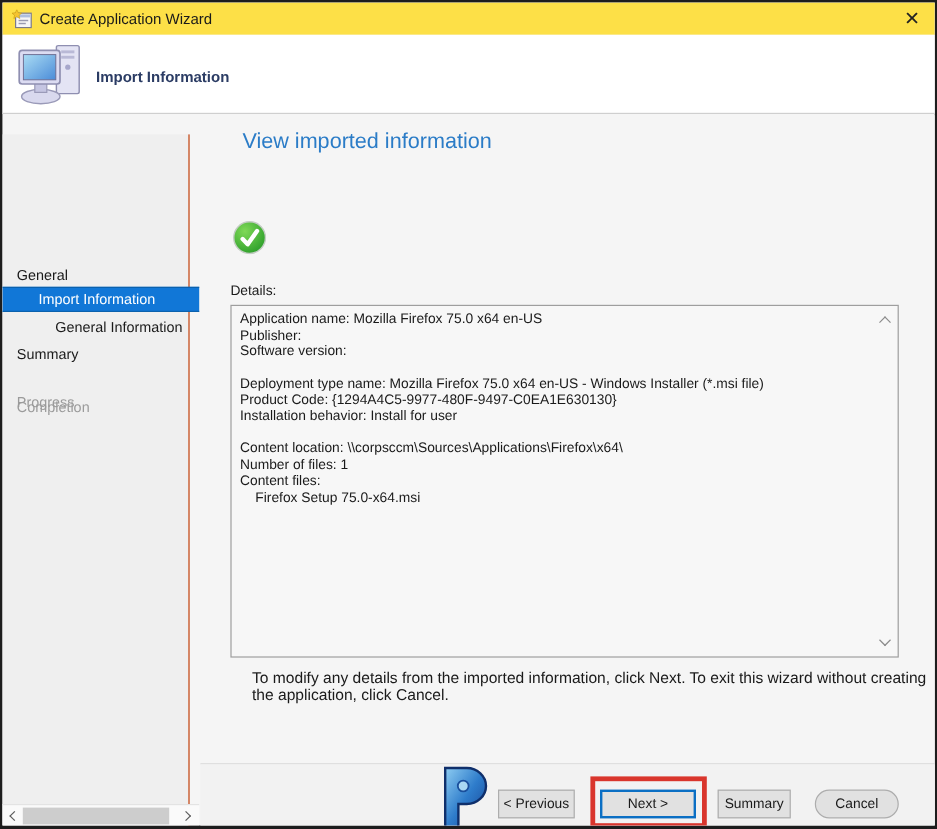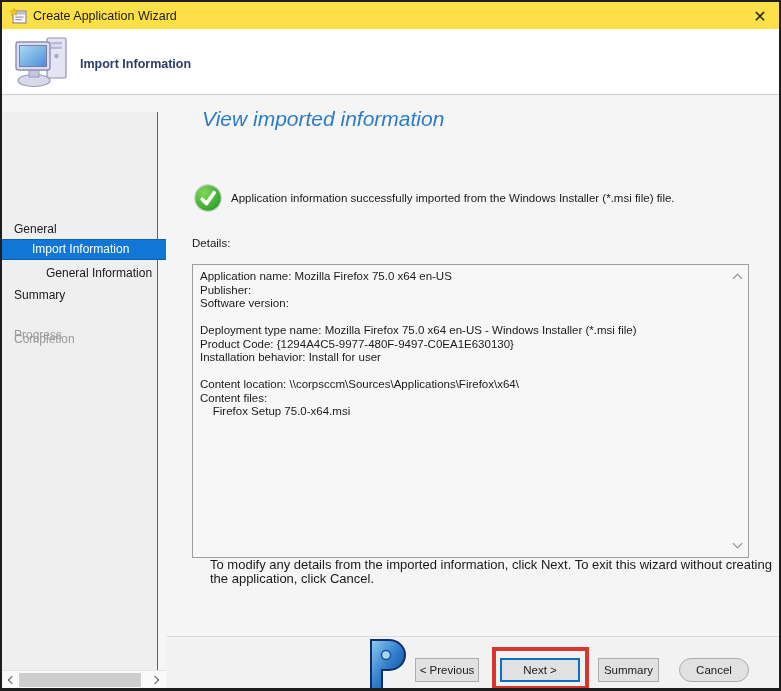--- a/index.html
+++ b/index.html
@@ -30,26 +30,26 @@
     left:0; top:127px; width:164px; height:21px;
     background:#1177d7; border-top:1px solid #0b61ad; border-bottom:1px solid #0b61ad;
     color:#fff; line-height:19px; padding-left:30px;
   }
   .nav-general-info { left:44px; top:154px; }
   .nav-summary      { left:12px; top:176px; }
   .nav-progress     { left:12px; top:216px; color:#9b9b9b; }
   .nav-completion   { left:12px; top:220px; color:#9b9b9b; }
   
   .content { position:absolute; left:165px; top:94px; right:0; bottom:0; background:#f5f5f5; }
-  .page-heading { position:absolute; left:35px; top:11px; font-size:21px; color:#2b7cc7;font-style:italic; }
+  .page-heading { position:absolute; left:35px; top:11px; font-size:18px; color:#2b7cc7; }
   .check-icon { position:absolute; left:27px; top:88px; width:28px; height:28px; }
   .status-msg { position:absolute; left:64px; top:96px; width:520px; font-size:11.5px; color:#1a1a1a; }
   .details-label { position:absolute; left:25px; top:141px; font-size:11.5px; color:#1a1a1a; }
   .details-box {
-    position:absolute; left:25px; top:168px; width:557px; height:294px;
+    position:absolute; left:25px; top:158px; width:557px; height:294px;
     background:#f7f7f7; border:1px solid #9e9e9e; overflow:hidden;
     font-size:11.5px; color:#1a1a1a; line-height:13.5px; padding:5px 20px 5px 7px;
   }
   .details-line { white-space:pre; min-height:13.5px; }
   .scroll-chevron {
     position:absolute; right:5px; width:10px; height:10px; color:#8a8a8a;
   }
   .scroll-chevron span {
     position:absolute; left:1px; width:7px; height:7px;
     border-left:1.5px solid #8a8a8a; border-top:1.5px solid #8a8a8a;
@@ -141,34 +141,34 @@
     <svg class="check-icon" viewBox="0 0 28 28">
       <defs>
         <radialGradient id="grn" cx="0.35" cy="0.3" r="0.9">
           <stop offset="0" stop-color="#7fd957"></stop>
             <stop offset="1" stop-color="#1d9422"></stop>
         </radialGradient>
       </defs>
       <circle cx="14" cy="14" r="13.2" fill="url(#grn)" stroke="#c2ccc2" stroke-width="1.2"></circle>
       <path d="M8.2 15.2 L12.4 19.6 L20.2 8.6" fill="none" stroke="#ffffff" stroke-width="3.6" stroke-linecap="round" stroke-linejoin="round"></path>
     </svg>
-    <div class="status-msg">Application information successfully imported from the Windows Installer (*.msi file) file.</div>
 
     <div class="details-label">Details:</div>
 
     <div class="details-box">
       <div class="details-line">Application name: Mozilla Firefox 75.0 x64 en-US</div>
       <div class="details-line">Publisher:</div>
       <div class="details-line">Software version:</div>
       <div class="details-line"></div>
       <div class="details-line">Deployment type name: Mozilla Firefox 75.0 x64 en-US - Windows Installer (*.msi file)</div>
       <div class="details-line">Product Code: {1294A4C5-9977-480F-9497-C0EA1E630130}</div>
       <div class="details-line">Installation behavior: Install for user</div>
       <div class="details-line"></div>
       <div class="details-line">Content location: \\corpsccm\Sources\Applications\Firefox\x64\</div>
+      <div class="details-line">Number of files: 1</div>
       <div class="details-line">Content files:</div>
       <div class="details-line">    Firefox Setup 75.0-x64.msi</div>
       <div class="scroll-chevron chev-up">
           <span></span>
         </div>
       <div class="scroll-chevron chev-down">
           <span></span>
         </div>
     </div>
 

